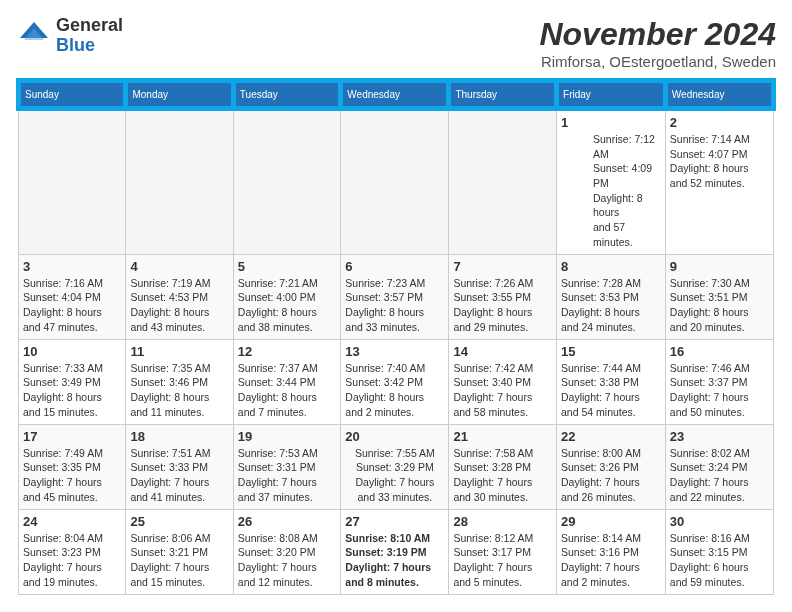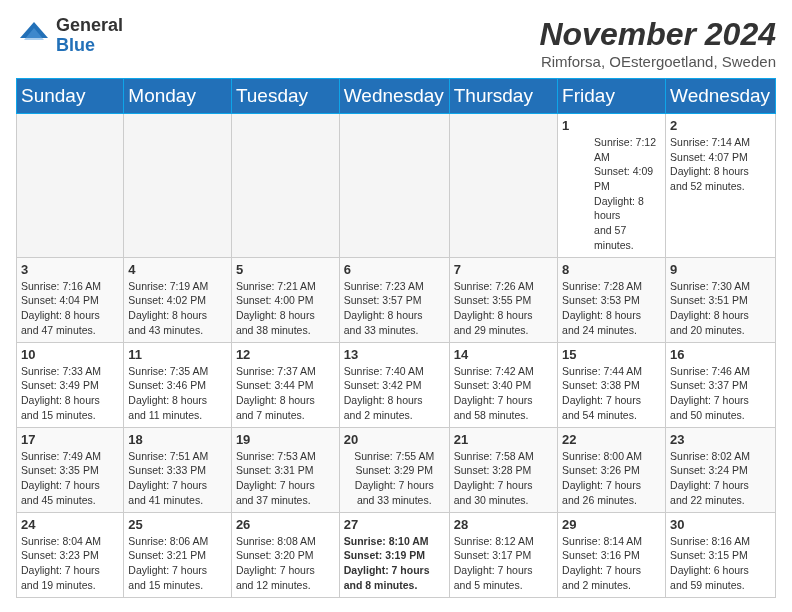--- a/index.html
+++ b/index.html
@@ -48,23 +48,23 @@
     .calendar {
       width: 100%;
       border-collapse: collapse;
       font-size: 11px;
     }
     .calendar th {
       background: #2270b8;
       color: #fff;
       padding: 6px 4px;
       text-align: left;
-      font-size: 19px;
+      font-size: 10px;
       font-weight: normal;
-      border: 1px solid #0ea5e9;
+      border: 5px solid #0ea5e9;
     }
     .calendar td {
       border: 1px solid #ccc;
       vertical-align: top;
       padding: 4px;
       width: 110px;
       min-height: 80px;
       background: #fff;
     }
     .calendar td.empty {
@@ -146,21 +146,21 @@
         <td>
           <div class="day-number">3</div>
           <div class="day-info" style="white-space: pre-line;">Sunrise: 7:16 AM
 Sunset: 4:04 PM
 Daylight: 8 hours
 and 47 minutes.</div>
         </td>
         <td>
           <div class="day-number">4</div>
           <div class="day-info" style="white-space: pre-line;">Sunrise: 7:19 AM
-Sunset: 4:02 PM
+Sunset: 4:53 PM
 Daylight: 8 hours
 and 43 minutes.</div>
         </td>
         <td>
           <div class="day-number">5</div>
           <div class="day-info" style="white-space: pre-line;">Sunrise: 7:21 AM
 Sunset: 4:00 PM
 Daylight: 8 hours
 and 38 minutes.</div>
         </td>

